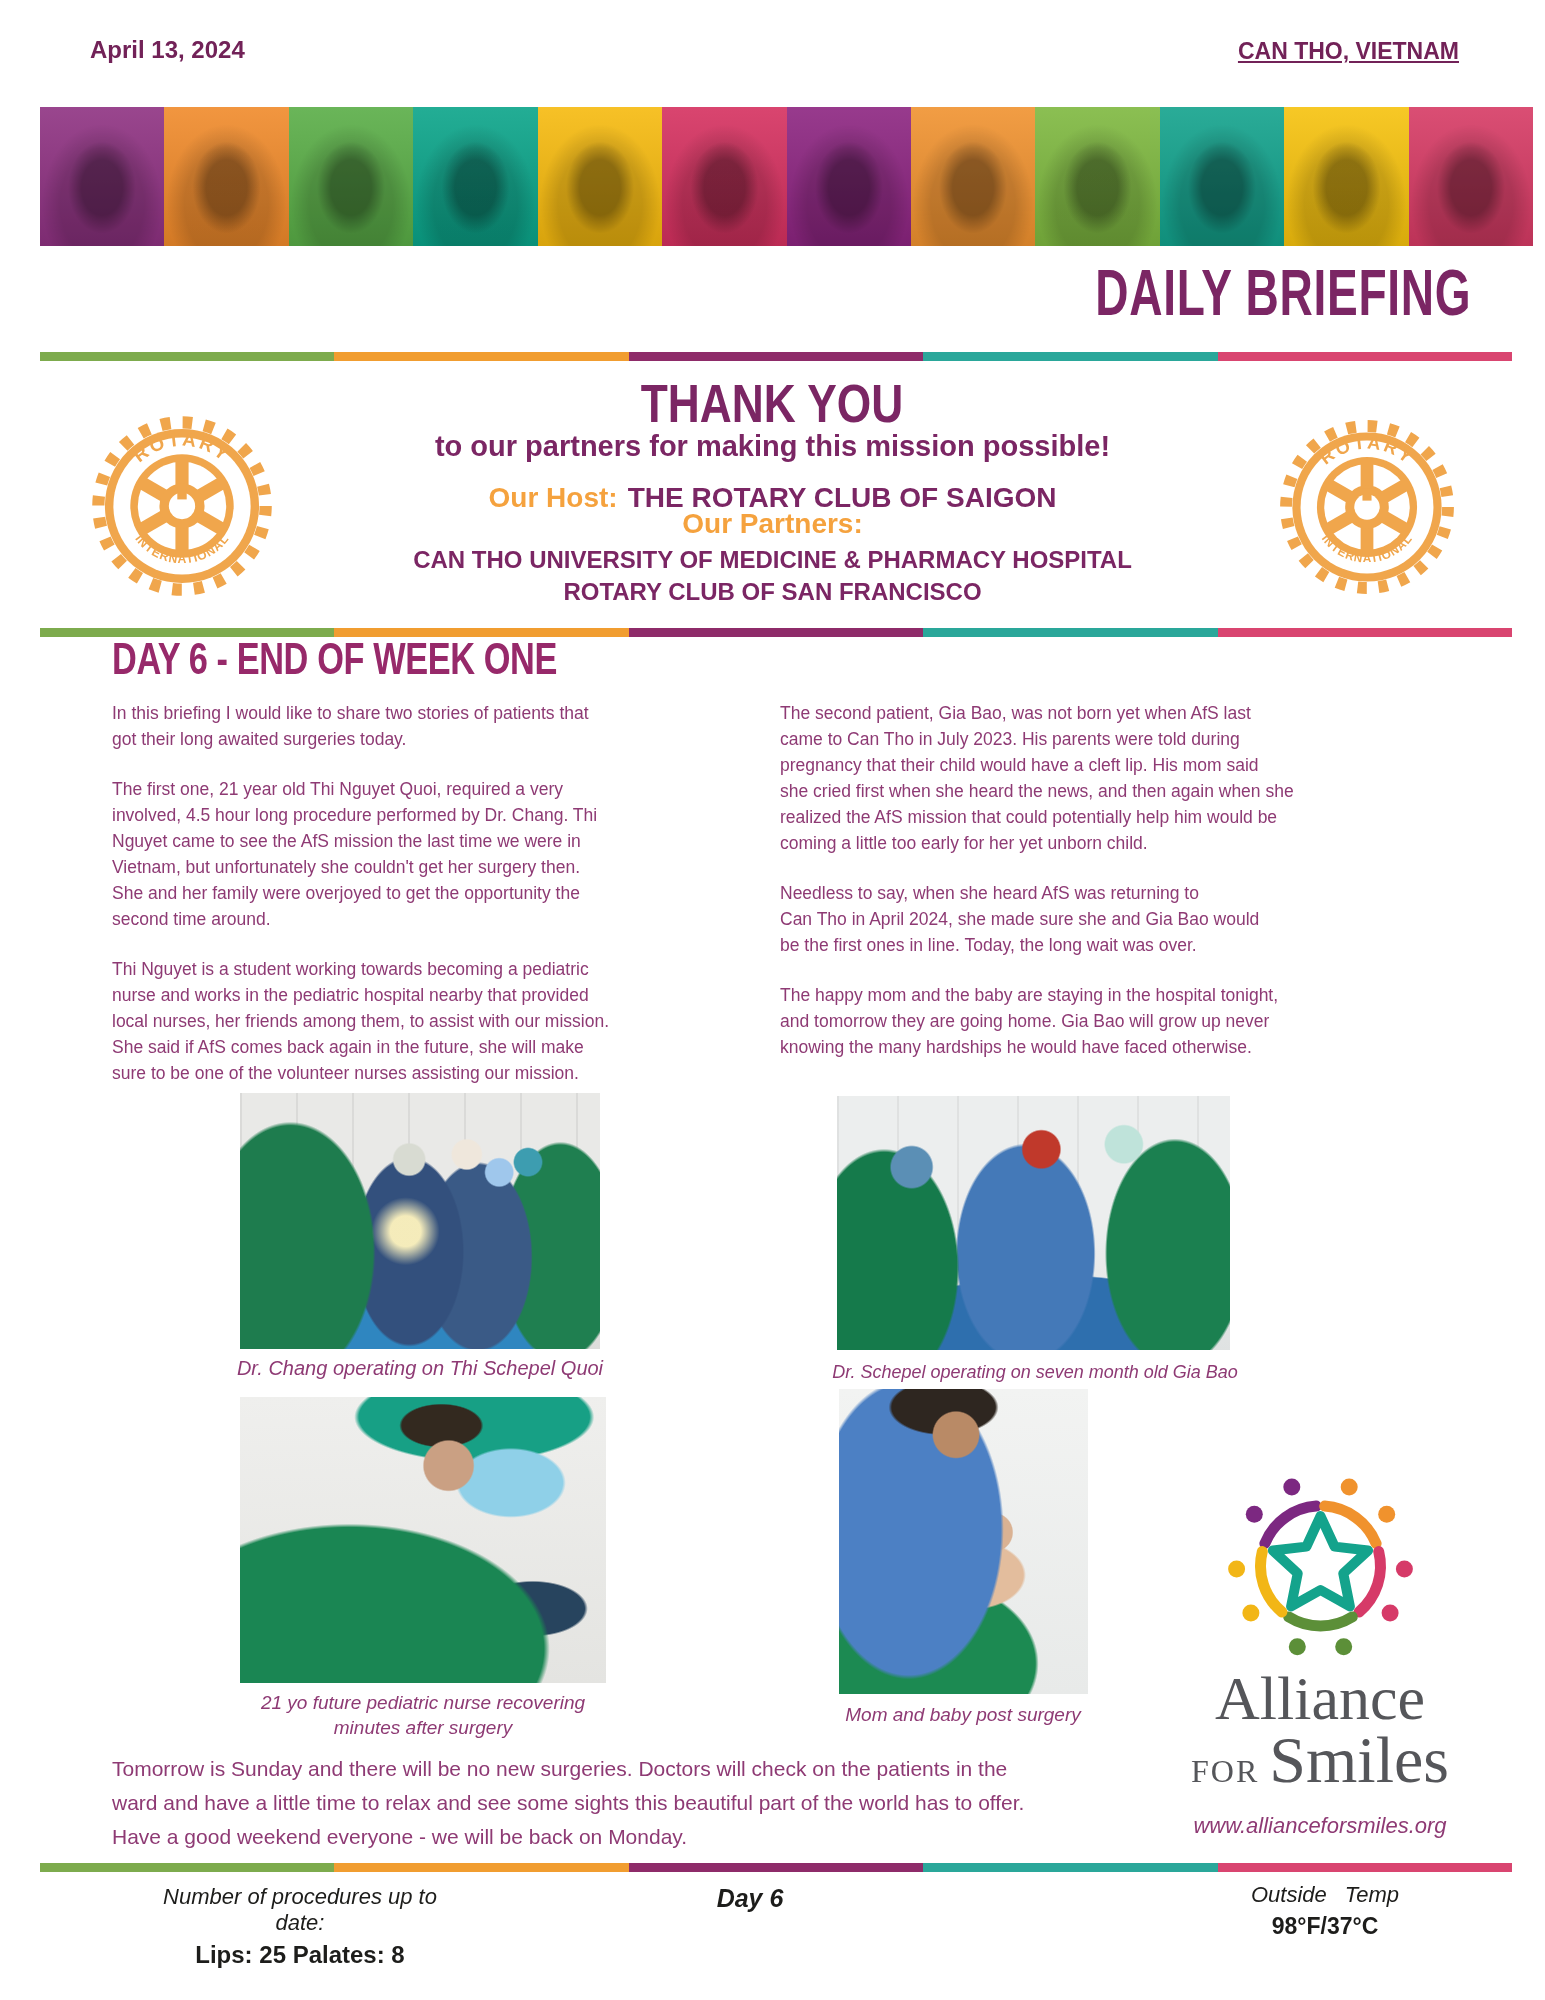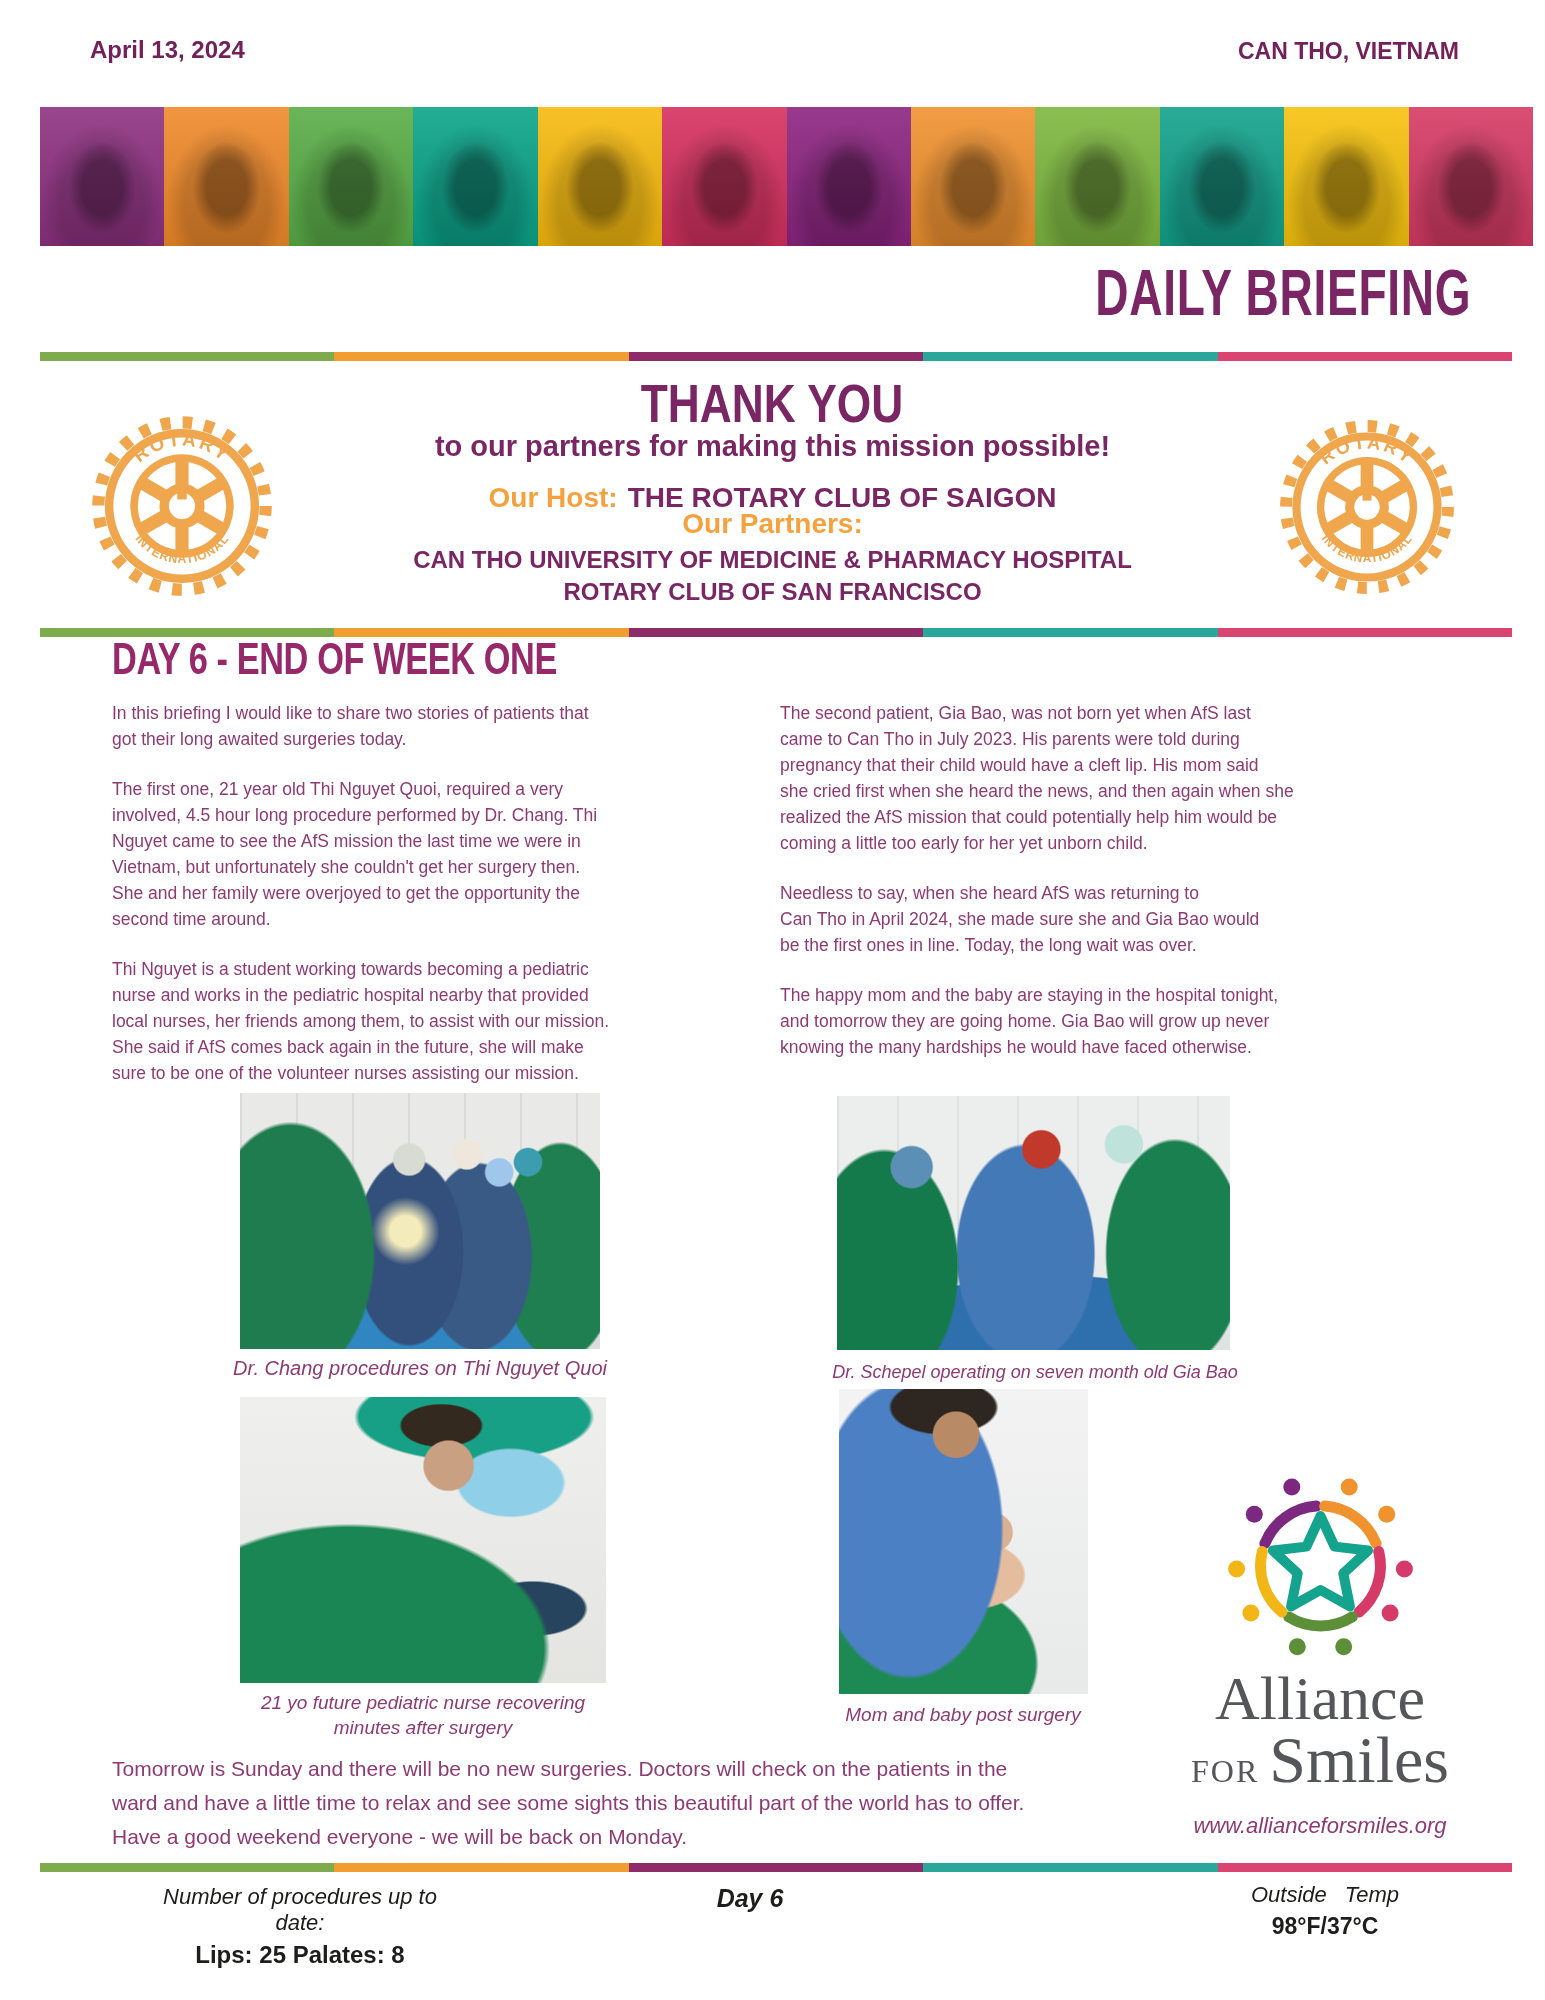--- a/index.html
+++ b/index.html
@@ -1,21 +1,21 @@
 <!DOCTYPE html>
 <html><head>
 <meta charset="utf-8">
 <style>
   html,body{margin:0;padding:0;background:#ffffff;}
   #page{position:relative;width:1545px;height:2000px;background:#fff;overflow:hidden;
         font-family:"Liberation Sans",sans-serif;}
 
   
   .hdr-date{position:absolute;left:90px;top:36px;font-size:24px;font-weight:600;color:#722258;}
-  .hdr-loc{position:absolute;right:86px;top:38px;font-size:23px;font-weight:700;color:#722258;}
+  .hdr-loc{position:absolute;right:86px;top:38px;font-size:23px;font-weight:700;color:#722258;text-decoration:underline;}
 
   
   .banner{position:absolute;left:40px;top:107px;width:1493px;height:139px;display:flex;}
   .seg{flex:1;position:relative;background:var(--c,#999);}
   .seg::after{content:"";position:absolute;inset:0;
      background:
        radial-gradient(ellipse 34px 46px at 50% 58%, rgba(0,0,0,.30) 0 60%, rgba(0,0,0,0) 100%),
        radial-gradient(ellipse 60px 80px at 50% 70%, rgba(0,0,0,.14) 0 70%, rgba(0,0,0,0) 100%),
        linear-gradient(180deg, rgba(255,255,255,.10), rgba(0,0,0,.12));}
 
@@ -266,21 +266,21 @@
 coming a little too early for her yet unborn child.</p>
     <p>Needless to say, when she heard AfS was returning to
 Can Tho in April 2024, she made sure she and Gia Bao would
 be the first ones in line. Today, the long wait was over.</p>
     <p>The happy mom and the baby are staying in the hospital tonight,
 and tomorrow they are going home. Gia Bao will grow up never
 knowing the many hardships he would have faced otherwise.</p>
   </div>
 
   <div class="photo" id="photo1"></div>
-  <div class="caption" id="cap1">Dr. Chang procedures on Thi Nguyet Quoi</div>
+  <div class="caption" id="cap1">Dr. Chang operating on Thi Schepel Quoi</div>
 
   <div class="photo" id="photo2"></div>
   <div class="caption" id="cap2">Dr. Schepel operating on seven month old Gia Bao</div>
 
   <div class="photo" id="photo3"></div>
   <div class="caption" id="cap3">21 yo future pediatric nurse recovering
 minutes after surgery</div>
 
   <div class="photo" id="photo4"></div>
   <div class="caption" id="cap4">Mom and baby post surgery</div>

